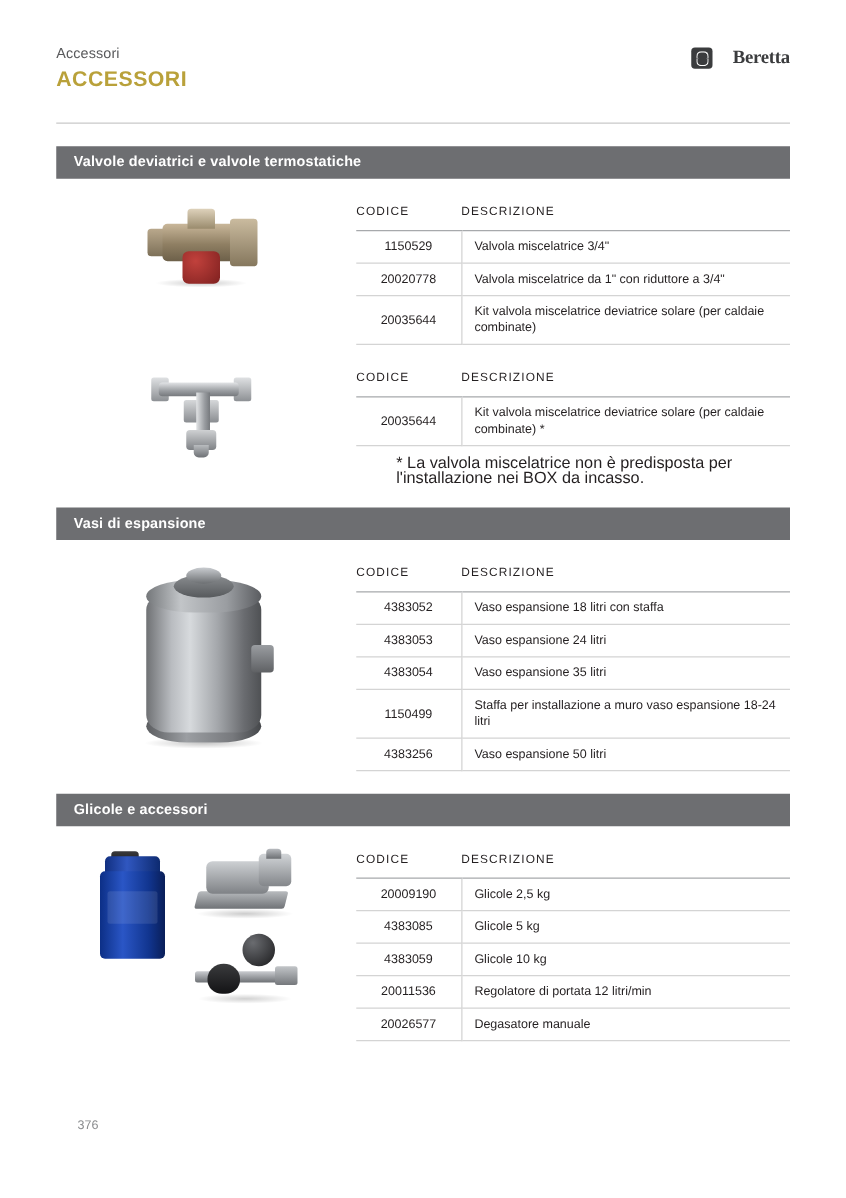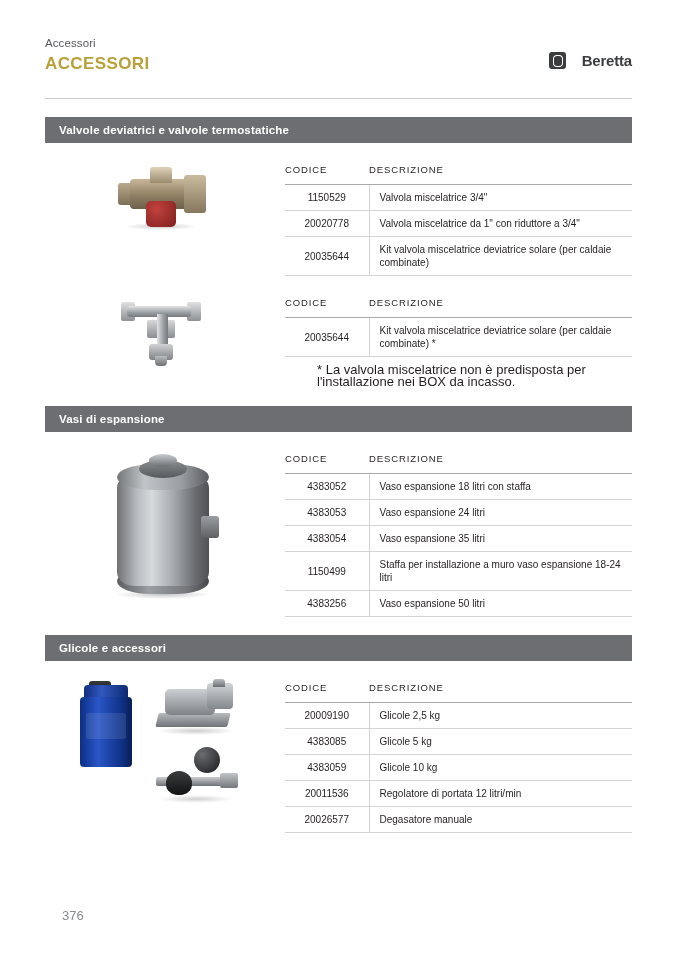--- a/index.html
+++ b/index.html
@@ -38,21 +38,22 @@
     font-weight: bold;
     color: #b9a13a;
     letter-spacing: .4px;
     line-height: 22px;
     margin-top: 2px;
   }
   .brand {
     display: flex;
     align-items: center;
     gap: 16px;
-    margin-top: 16px;
+    margin-top: 2px;
+    font-family: Liberation Serif, serif;
   }
   .brand-mark {
     width: 17px; height: 17px;
     background: #3b3c3e;
     border-radius: 3px;
     position: relative;
     flex: none;
   }
   .brand-mark::before {
     content: "";
@@ -151,22 +152,22 @@
     color: #231f20;
     margin-top: 7px;
     line-height: 12px;
     margin-left: 32px;
   }
 
   
   .pagenum {
     position: absolute;
     left: 62px;
-    bottom: 25px;
-    font-size: 13px;
+    bottom: 42px;
+    font-size: 10px;
     color: #8a8c8e;
   }
 
   
   .art { position: relative; }
 
   
   .art-valve1 { width: 110px; height: 72px; }
   .v1-body {
     position: absolute; left: 20px; top: 18px;

